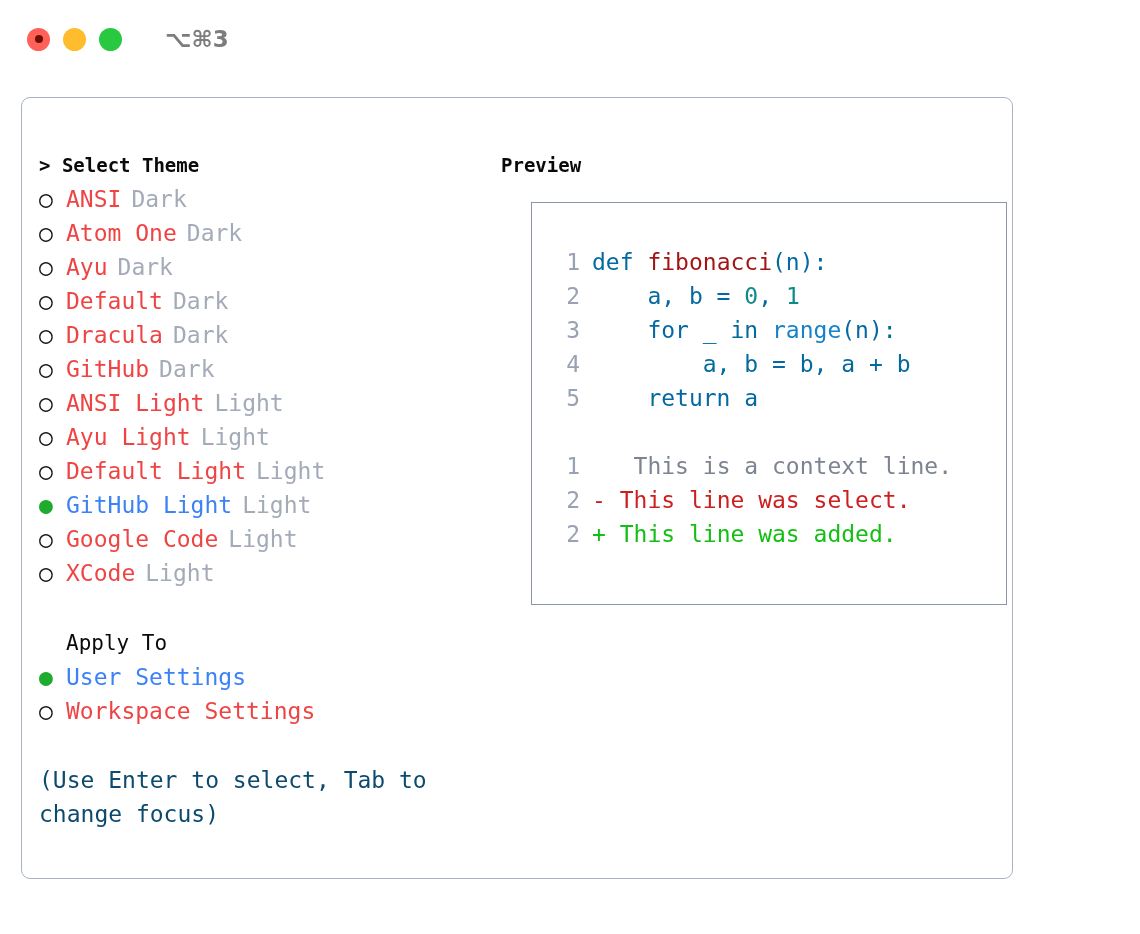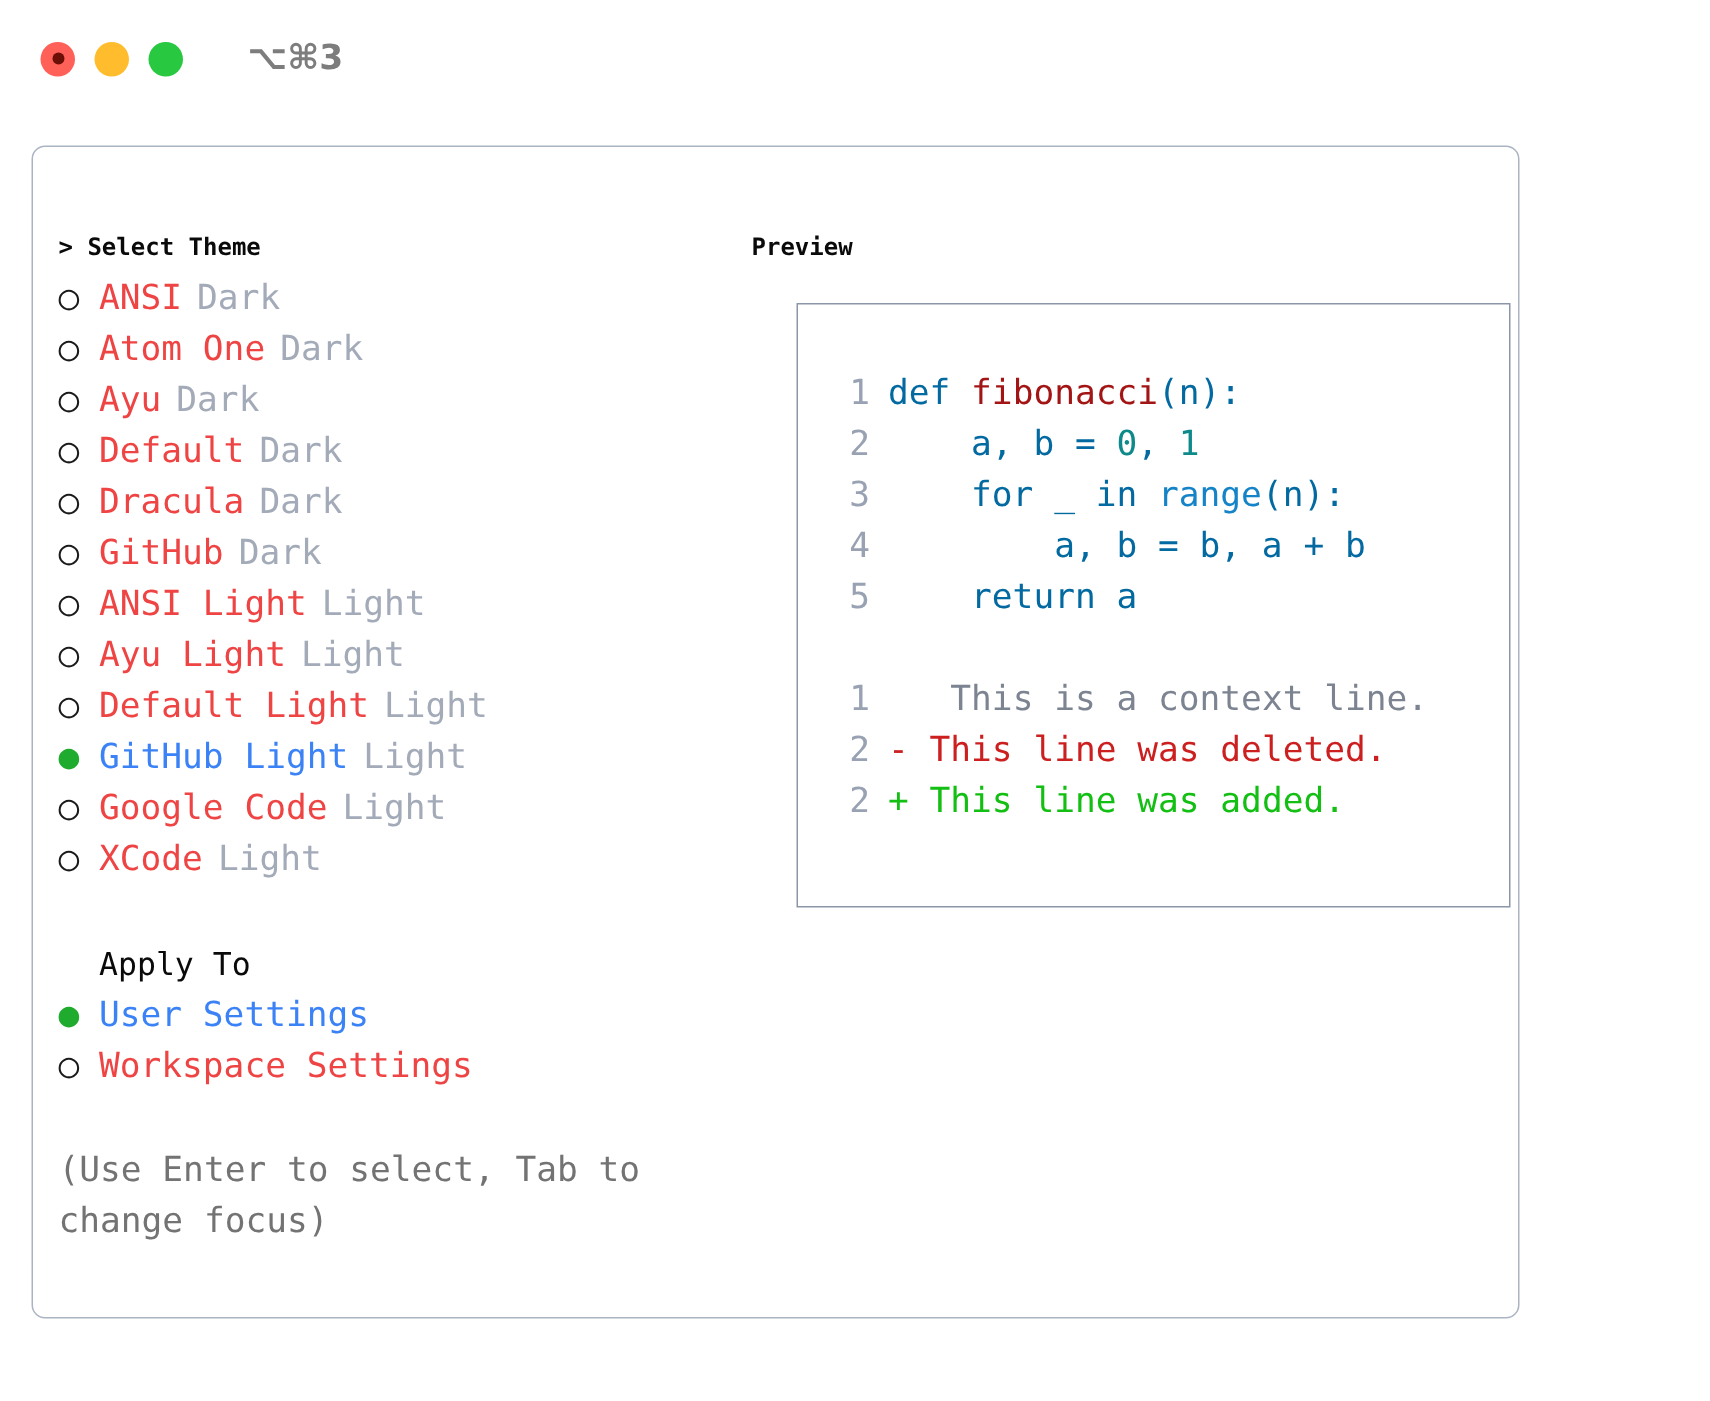--- a/index.html
+++ b/index.html
@@ -93,21 +93,21 @@
   }
   .col-right {
     position: absolute;
     left: 479px;
     top: 50px;
     width: 500px;
   }
 
   
   .heading {
-    font-size: 16px;
+    font-size: 19px;
     font-weight: 700;
     color: #0a0a0a;
     line-height: 34px;
     white-space: pre;
   }
 
   
   .opt {
     display: flex;
     align-items: baseline;
@@ -136,21 +136,21 @@
     font-size: 21px;
     color: #0a0a0a;
     line-height: 34px;
     padding-left: 27px;
     white-space: pre;
   }
 
   .hint {
     margin-top: 35px;
     font-size: 23px;
-    color: #737373;
+    color: #0c4a6e;
     line-height: 34px;
     width: 410px;
     white-space: pre-wrap;
   }
 
   
   .preview-box {
     position: absolute;
     left: 30px;
     top: 54px;
@@ -248,21 +248,21 @@
             <div id="code-lines">
                 <div class="cline"><span class="lnum">1</span><span class="ctext">def </span><span class="tok-fn">fibonacci</span><span class="ctext">(n):</span></div>
                 <div class="cline"><span class="lnum">2</span><span class="ctext">    a, b = </span><span class="tok-num">0</span><span class="ctext">, </span><span class="tok-num">1</span></div>
                 <div class="cline"><span class="lnum">3</span><span class="ctext">    for _ in </span><span class="tok-call">range</span><span class="ctext">(n):</span></div>
                 <div class="cline"><span class="lnum">4</span><span class="ctext">        a, b = b, a + b</span></div>
                 <div class="cline"><span class="lnum">5</span><span class="ctext">    return a</span></div>
               </div>
             <div class="code-gap"></div>
             <div id="diff-lines">
                 <div class="cline"><span class="lnum">1</span><span class="dline-ctx"> </span><span class="dline-ctx">  This is a context line.</span></div>
-                <div class="cline"><span class="lnum">2</span><span class="dline-del">-</span><span class="dline-del"> This line was deleted.</span></div>
+                <div class="cline"><span class="lnum">2</span><span class="dline-del">-</span><span class="dline-del"> This line was select.</span></div>
                 <div class="cline"><span class="lnum">2</span><span class="dline-add">+</span><span class="dline-add"> This line was added.</span></div>
               </div>
           </div>
         </div>
       </div>
 
     </div>
   </div>
 </div>
 

